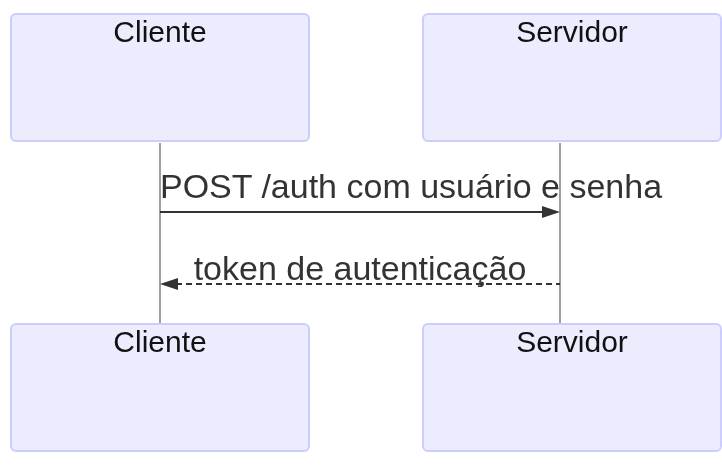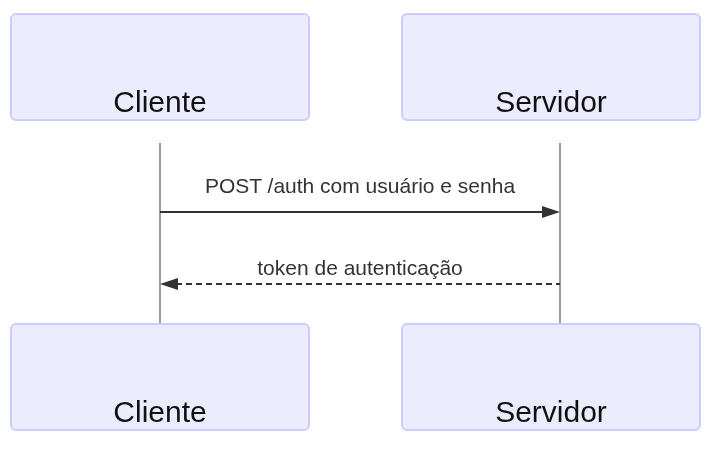--- a/index.html
+++ b/index.html
@@ -11,57 +11,57 @@
     position: relative;
     width: 722px;
     height: 468px;
     background: var(--background, #ffffff);
     font-family: "Liberation Sans", sans-serif;
     overflow: hidden;
   }
   .actor-box {
     position: absolute;
     width: 300px;
-    height: 108px;
+    height: 129px;
     box-sizing: border-box;
     background: var(--actor-fill, #ECECFF);
     border: 2px solid var(--actor-border, #CCCCFF);
     border-radius: 6px;
     display: flex;
-    align-items: flex-end;
+    align-items: flex-start;
     justify-content: center;
     z-index: 2;
   }
   .actor-box span {
     font-size: 30px;
     color: var(--actor-text, #111111);
     white-space: nowrap;
   }
   .box-top    { top: 13px; }
   .box-bottom { top: 323px; }
   .box-left   { left: 10px; }
-  .box-right  { left: 401px; }
+  .box-right  { left: 422px; }
 
   .lifeline {
     position: absolute;
     top: 143px;
     width: 2px;
     height: 180px;
     background: var(--lifeline, #9e9e9e);
     z-index: 1;
   }
   .lifeline-left  { left: 159px; }
   .lifeline-right { left: 559px; }
 
   .msg-label {
     position: absolute;
     left: 160px;
     width: 400px;
     text-align: center;
-    font-size: 21px;
+    font-size: 34px;
     line-height: 32px;
     color: var(--message, #333333);
     white-space: nowrap;
     z-index: 3;
   }
   .msg1-label { top: 170px; }
   .msg2-label { top: 252px; }
 
   .arrow-line {
     position: absolute;

